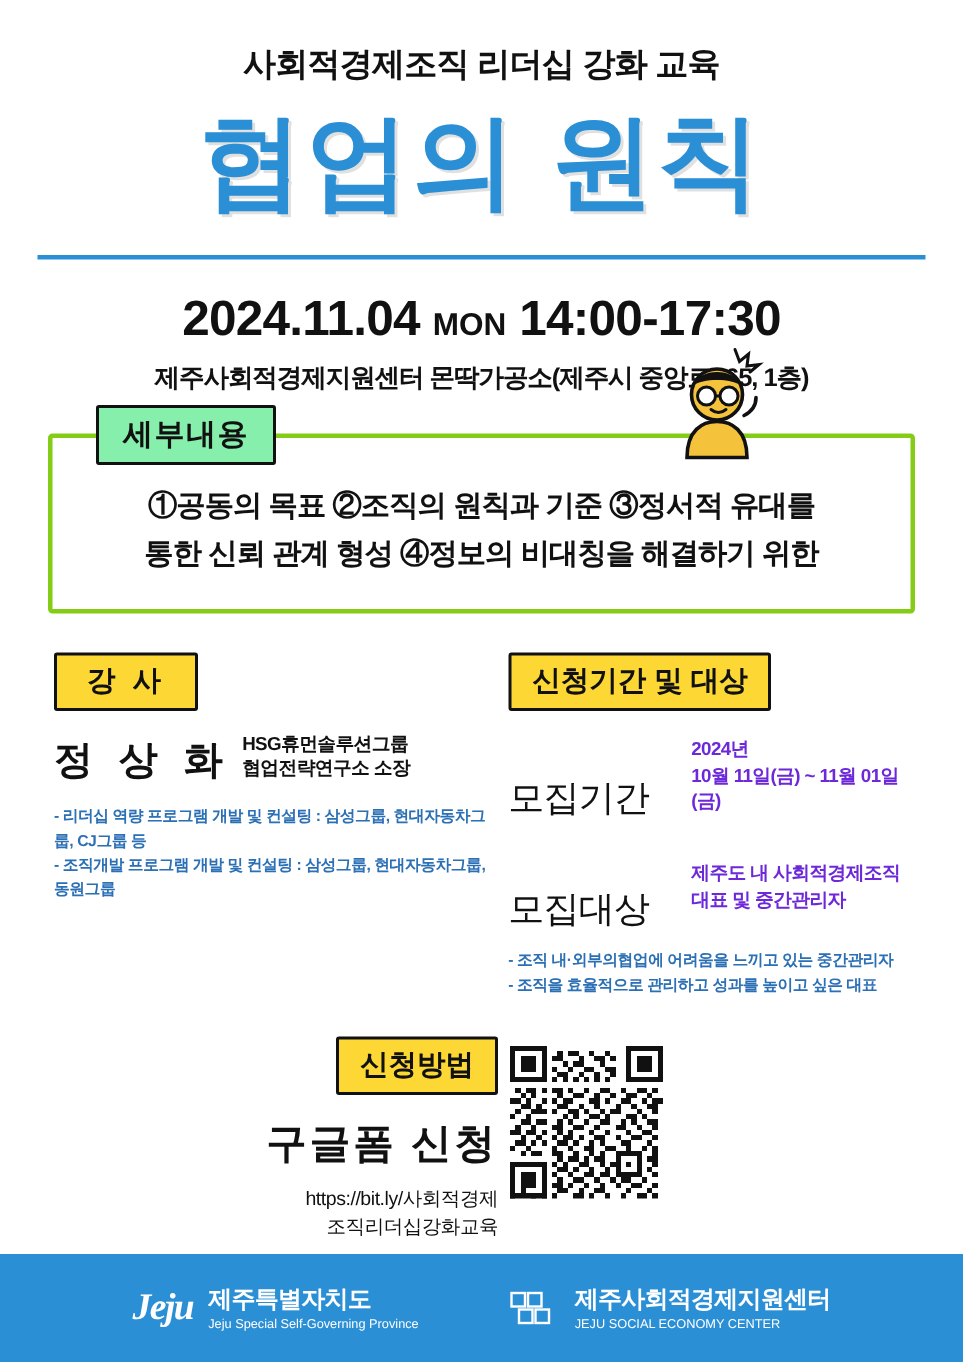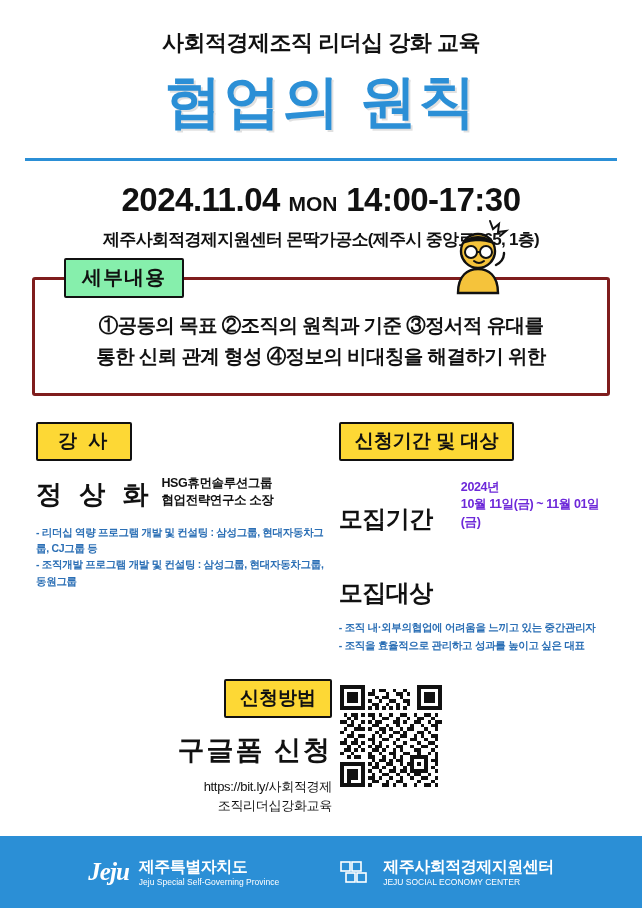--- a/index.html
+++ b/index.html
@@ -24,21 +24,21 @@
     text-align: center;
   }
   .kicker {
     font-size: 22px;
     font-weight: bold;
     color: #111;
     letter-spacing: -0.5px;
   }
   .main-title {
     margin-top: 14px;
-    font-size: 57px;
+    font-size: 69px;
     font-weight: bold;
     color: #2b8fd6;
     letter-spacing: 2px;
     line-height: 1.05;
     text-shadow: 2px 2px 0 rgba(0,0,0,0.12);
   }
 
   .divider {
     width: 592px;
     height: 3px;
@@ -68,21 +68,21 @@
     letter-spacing: -0.7px;
   }
 
   
   .detail-wrap {
     position: relative;
     margin: 26px auto 0 auto;
     width: 578px;
   }
   .detail-box {
-    border: 3px solid #7f1d1d;
+    border: 3px solid #84cc16;
     border-radius: 3px;
     padding: 30px 18px 20px 18px;
     background: #fff;
   }
   .detail-label {
     position: absolute;
     top: -19px;
     left: 32px;
     background: #86efac;
     border: 2.5px solid #111;
@@ -170,21 +170,21 @@
     font-weight: bold;
   }
 
   .period-row {
     display: flex;
     align-items: center;
     margin-top: 14px;
   }
   .period-label {
     font-size: 24px;
-    font-weight: bold;
+    font-weight: normal;
     letter-spacing: -0.5px;
     color: #111;
     white-space: nowrap;
     margin-top: 28px;
   }
   .period-value {
     margin-left: 28px;
     font-size: 12.5px;
     font-weight: bold;
     line-height: 1.4;
@@ -350,20 +350,24 @@
       <div class="period-row">
         <div class="period-label">모집기간</div>
         <div class="period-value">
           <div>2024년</div>
           <div>10월 11일(금) ~ 11월 01일(금)</div>
         </div>
       </div>
 
       <div class="period-row">
         <div class="period-label">모집대상</div>
+        <div class="period-value">
+          <div>제주도 내 사회적경제조직</div>
+          <div>대표 및 중간관리자</div>
+        </div>
       </div>
 
       <div class="bullets-dark">
         <div>- 조직 내·외부의협업에 어려움을 느끼고 있는 중간관리자</div>
         <div>- 조직을 효율적으로 관리하고 성과를 높이고 싶은 대표</div>
       </div>
     </div>
   </div>
 
   <div class="apply">

